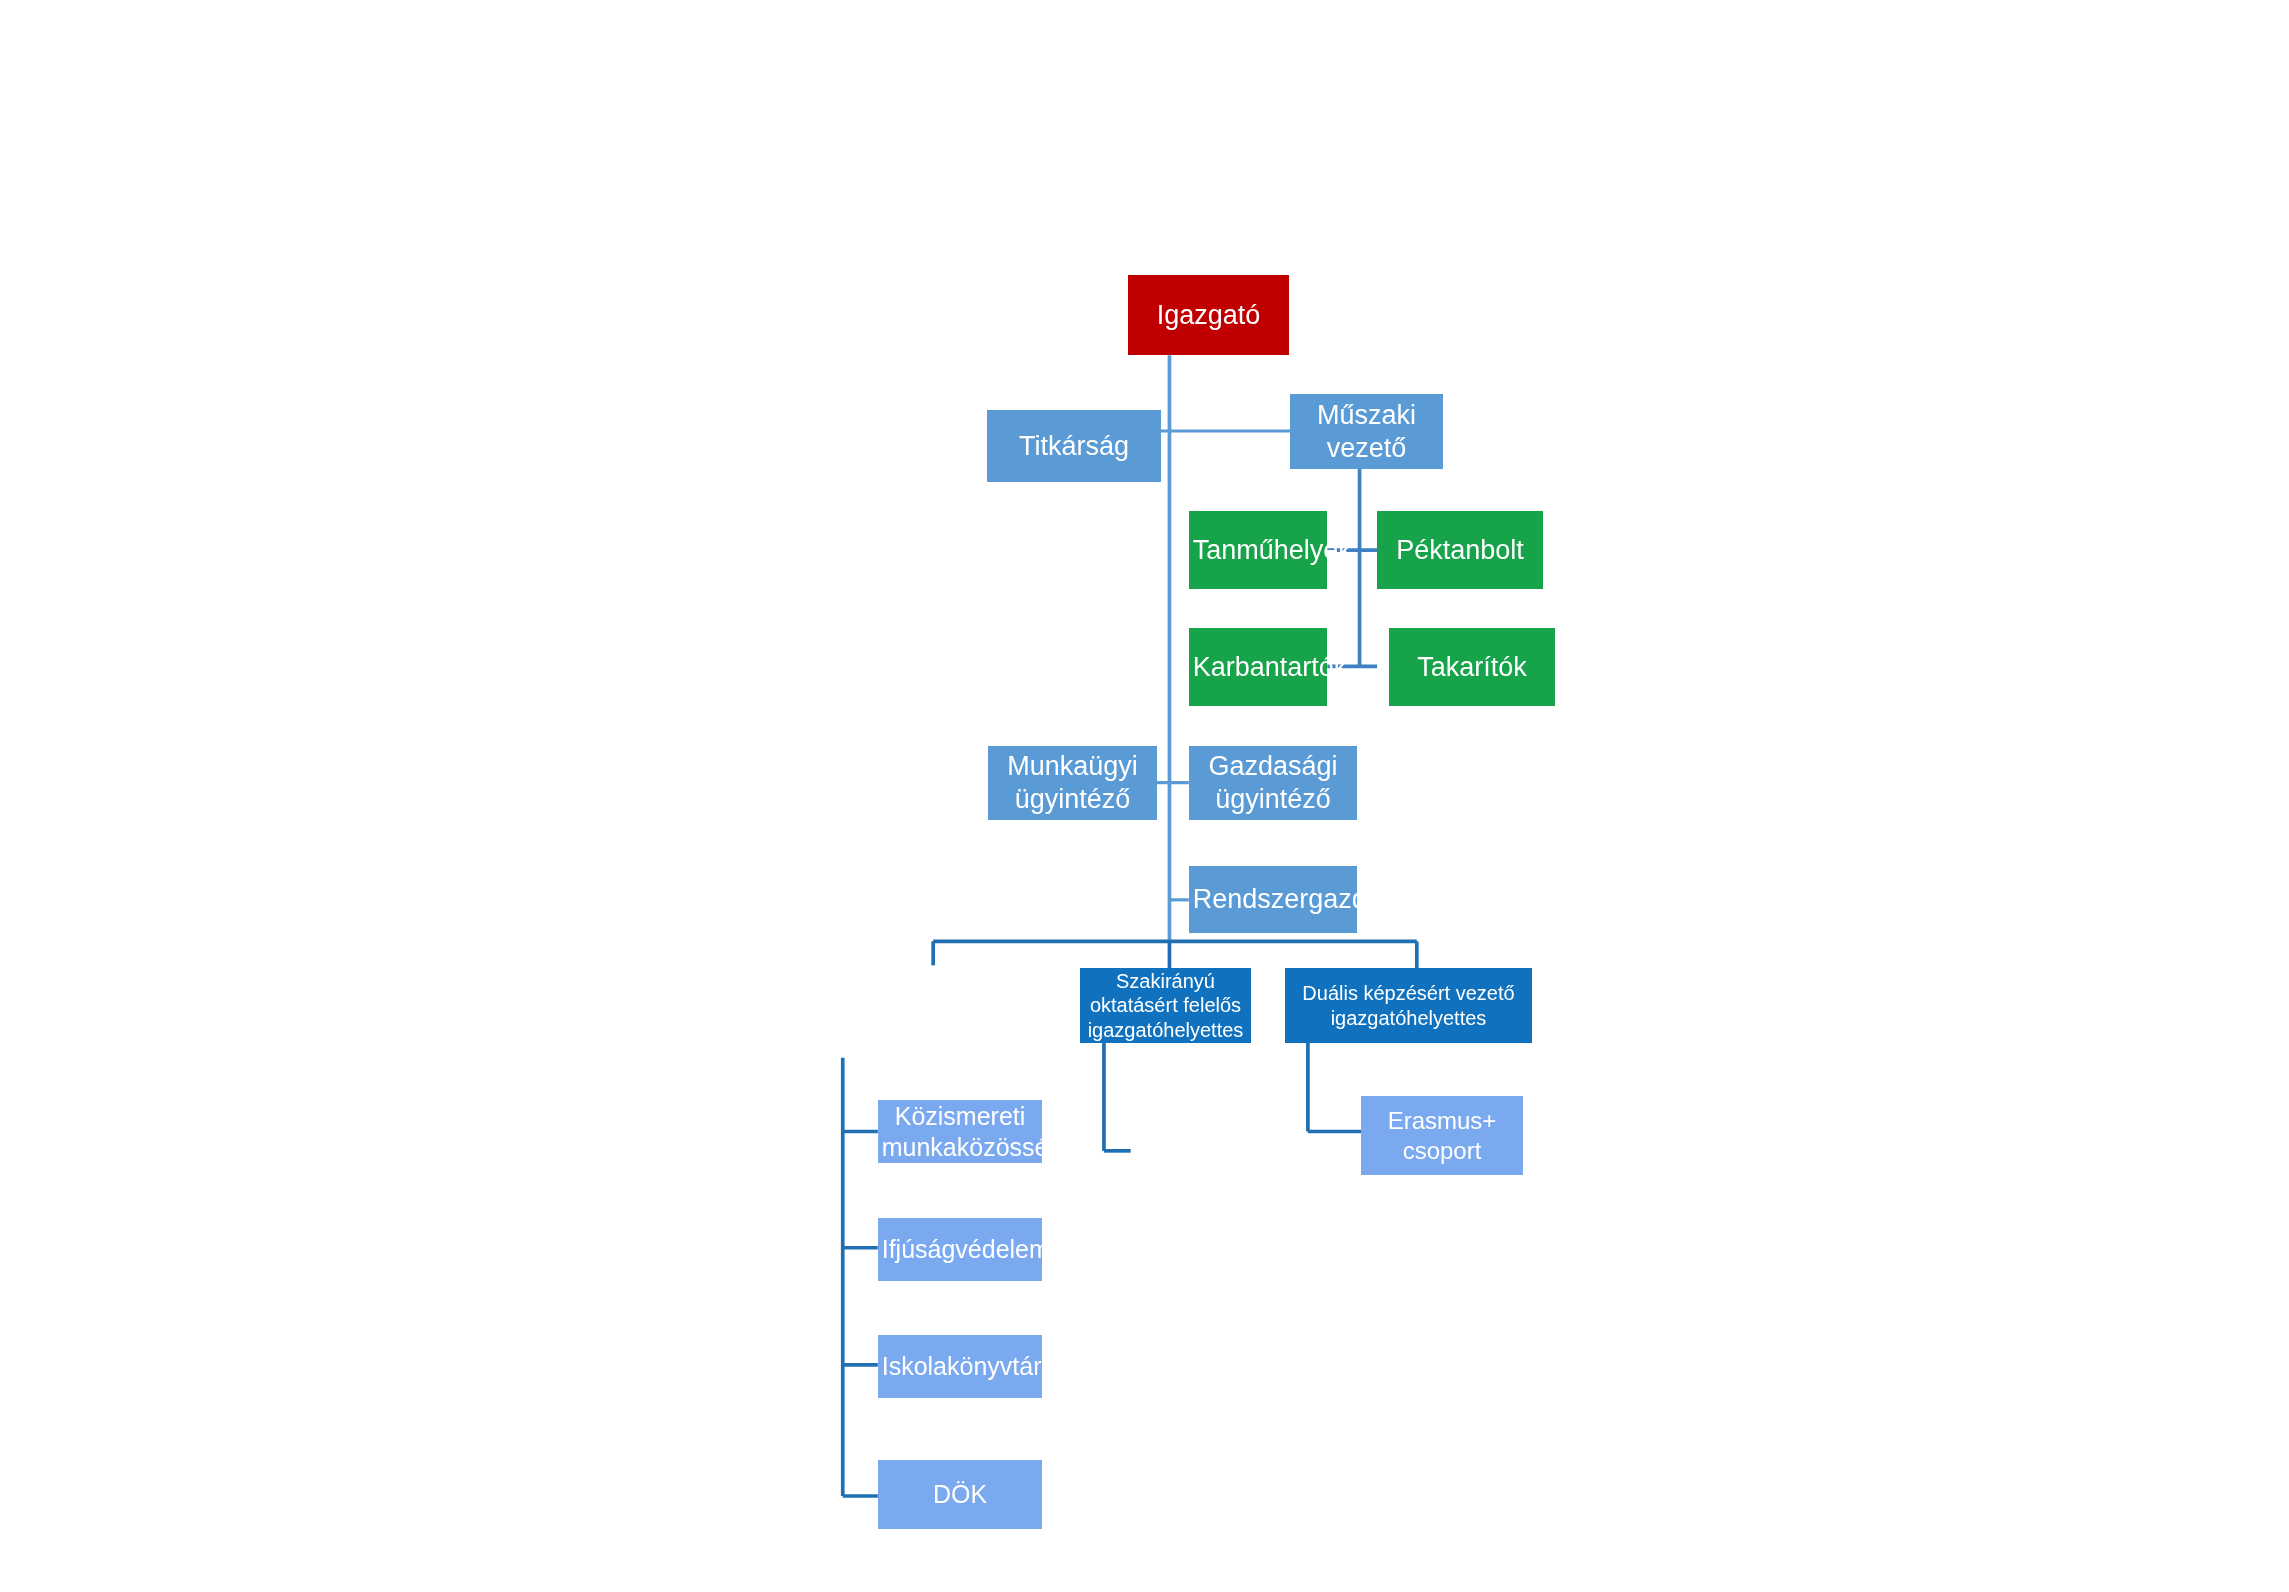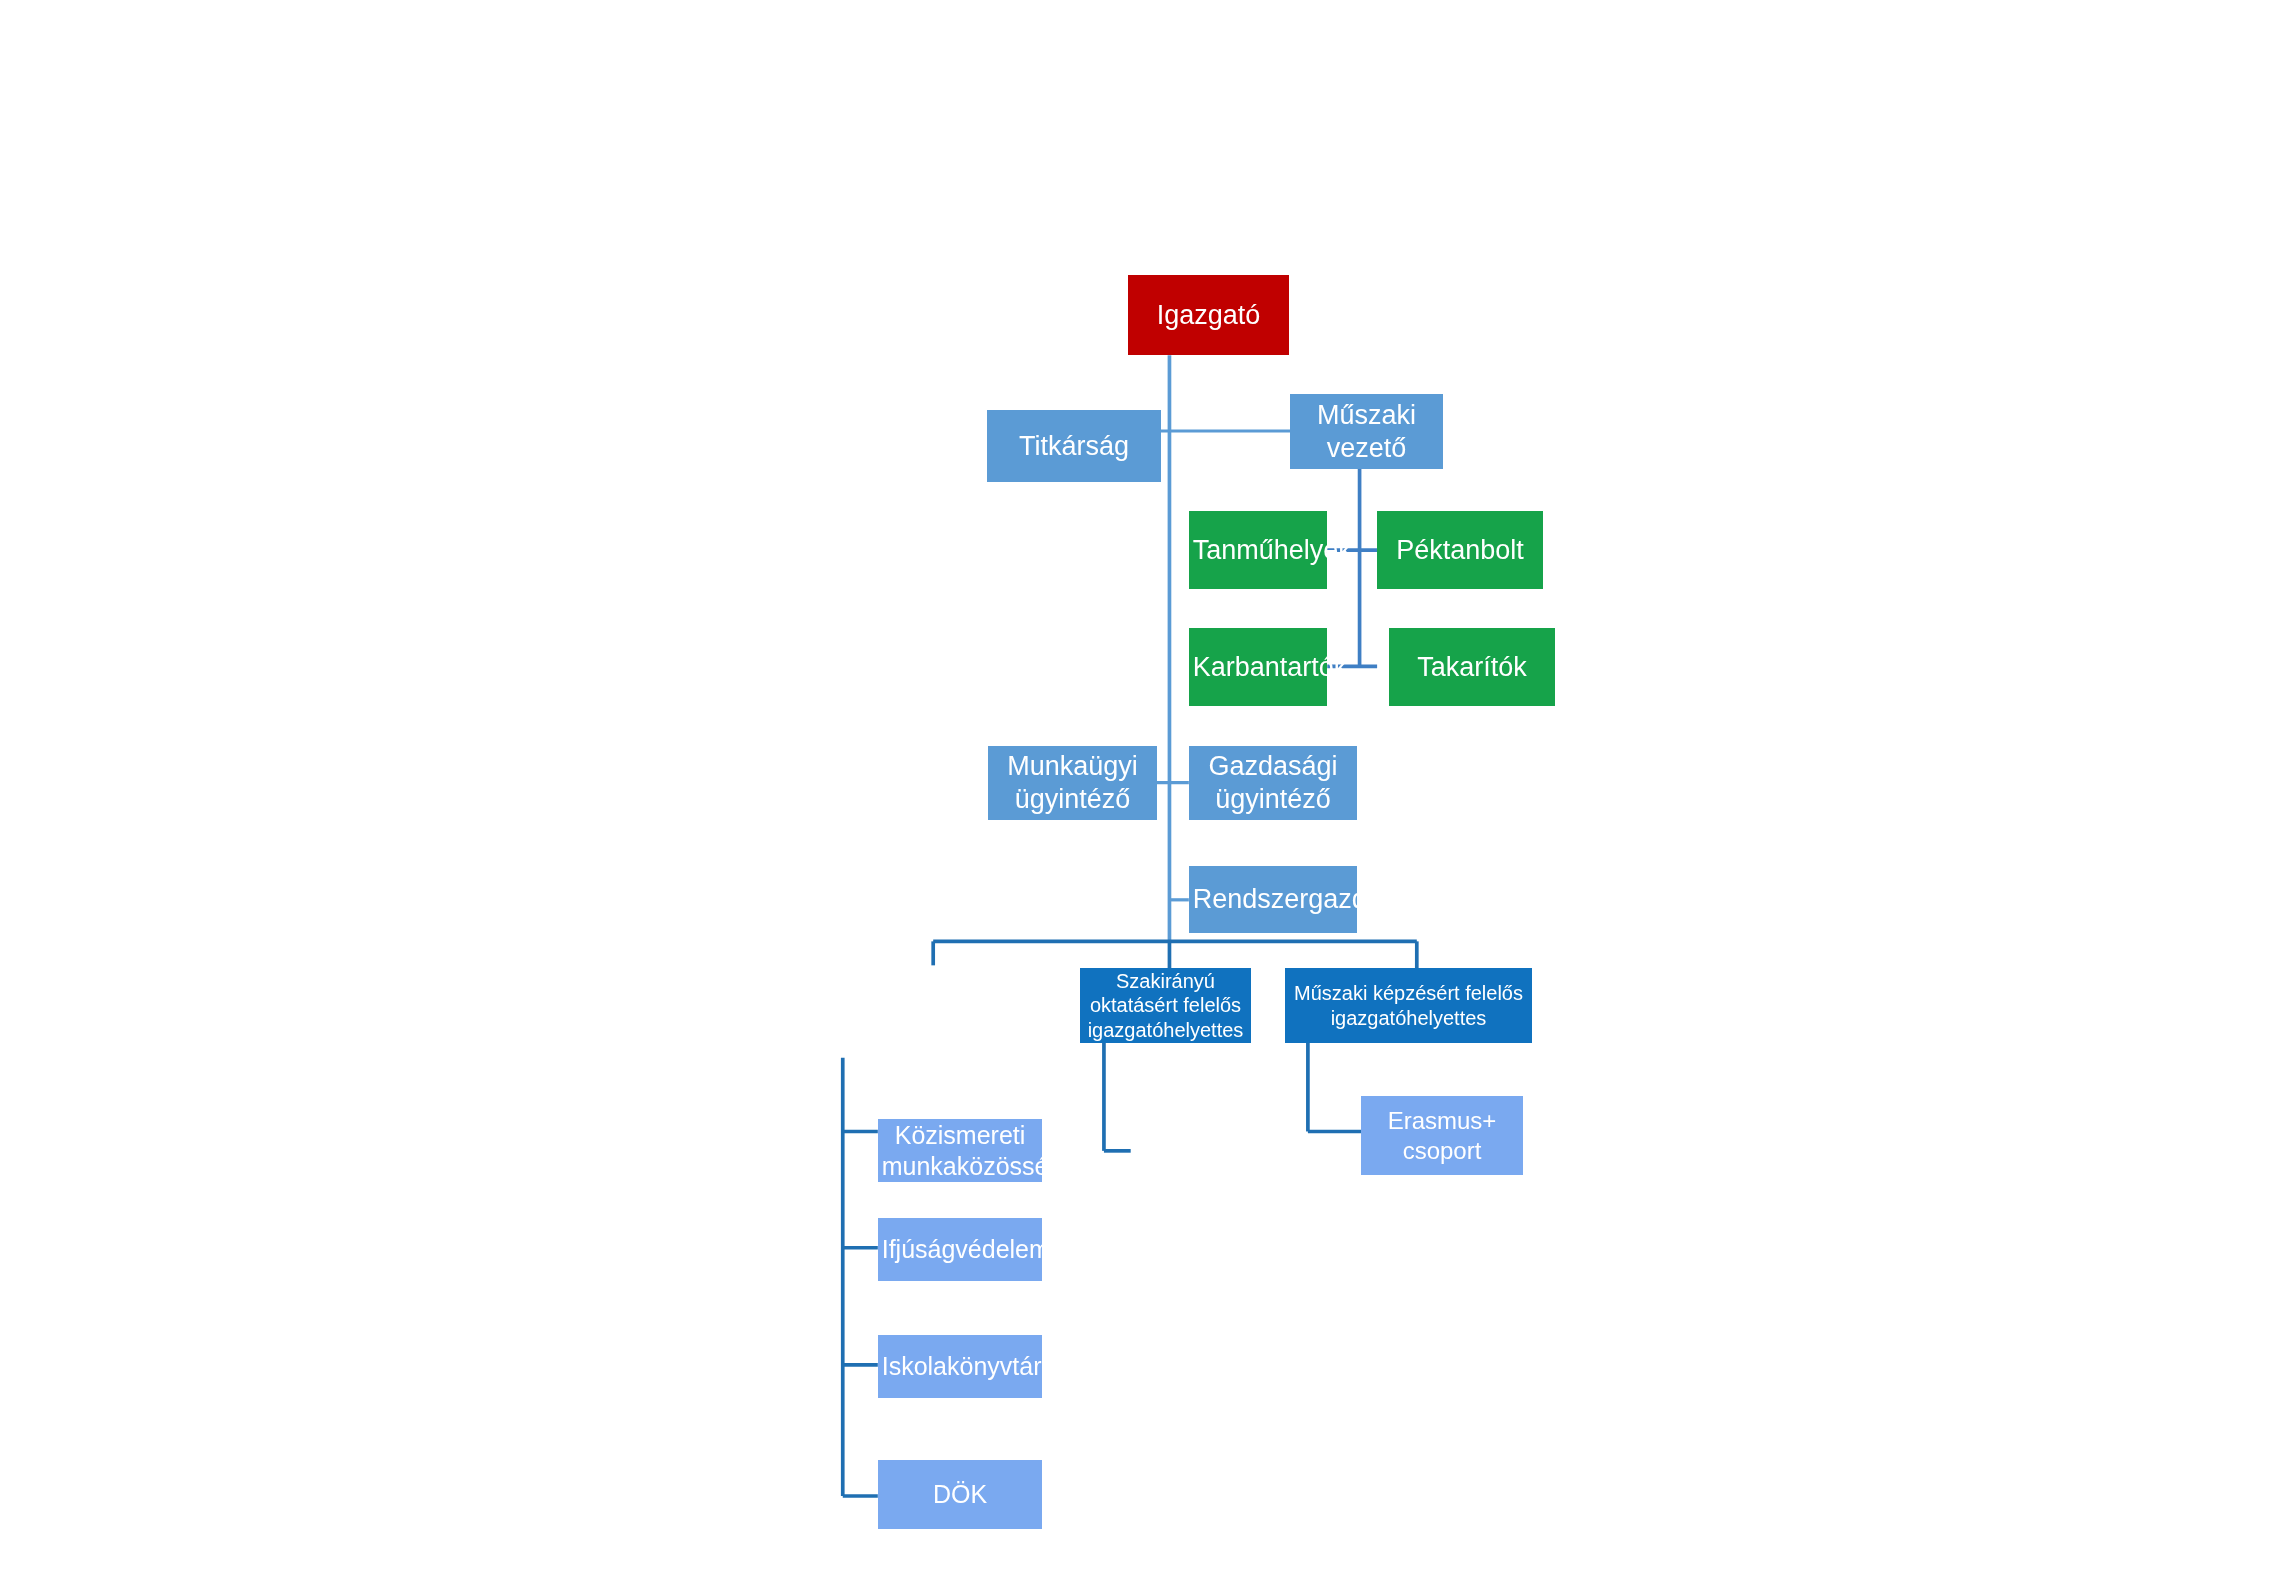--- a/index.html
+++ b/index.html
@@ -154,24 +154,24 @@
   <div class="node n-level1 fs-l1" style="left:1189px; top:866px; width:168px; height:67px;text-align:right;">
     <span class="node-label">Rendszergazda</span>
   </div>
 
 
   <div class="node n-deputy fs-deputy-sm" style="left:1080px; top:968px; width:171px; height:75px;">
     <span class="node-label">Szakirányú oktatásért felelős igazgatóhelyettes</span>
   </div>
 
   <div class="node n-deputy fs-deputy-sm" style="left:1285px; top:968px; width:247px; height:75px;">
-    <span class="node-label">Műszaki képzésért felelős igazgatóhelyettes</span>
+    <span class="node-label">Duális képzésért vezető igazgatóhelyettes</span>
   </div>
 
-  <div class="node n-leaf fs-leaf" style="left:878px; top:1100px; width:164px; height:63px;margin-top:19px;">
+  <div class="node n-leaf fs-leaf" style="left:878px; top:1100px; width:164px; height:63px;">
     <span class="node-label">Közismereti munkaközösségek</span>
   </div>
 
   <div class="node n-leaf fs-leaf" style="left:878px; top:1218px; width:164px; height:63px;">
     <span class="node-label">Ifjúságvédelem</span>
   </div>
 
   <div class="node n-leaf fs-leaf" style="left:878px; top:1335px; width:164px; height:63px;">
     <span class="node-label">Iskolakönyvtár</span>
   </div>

